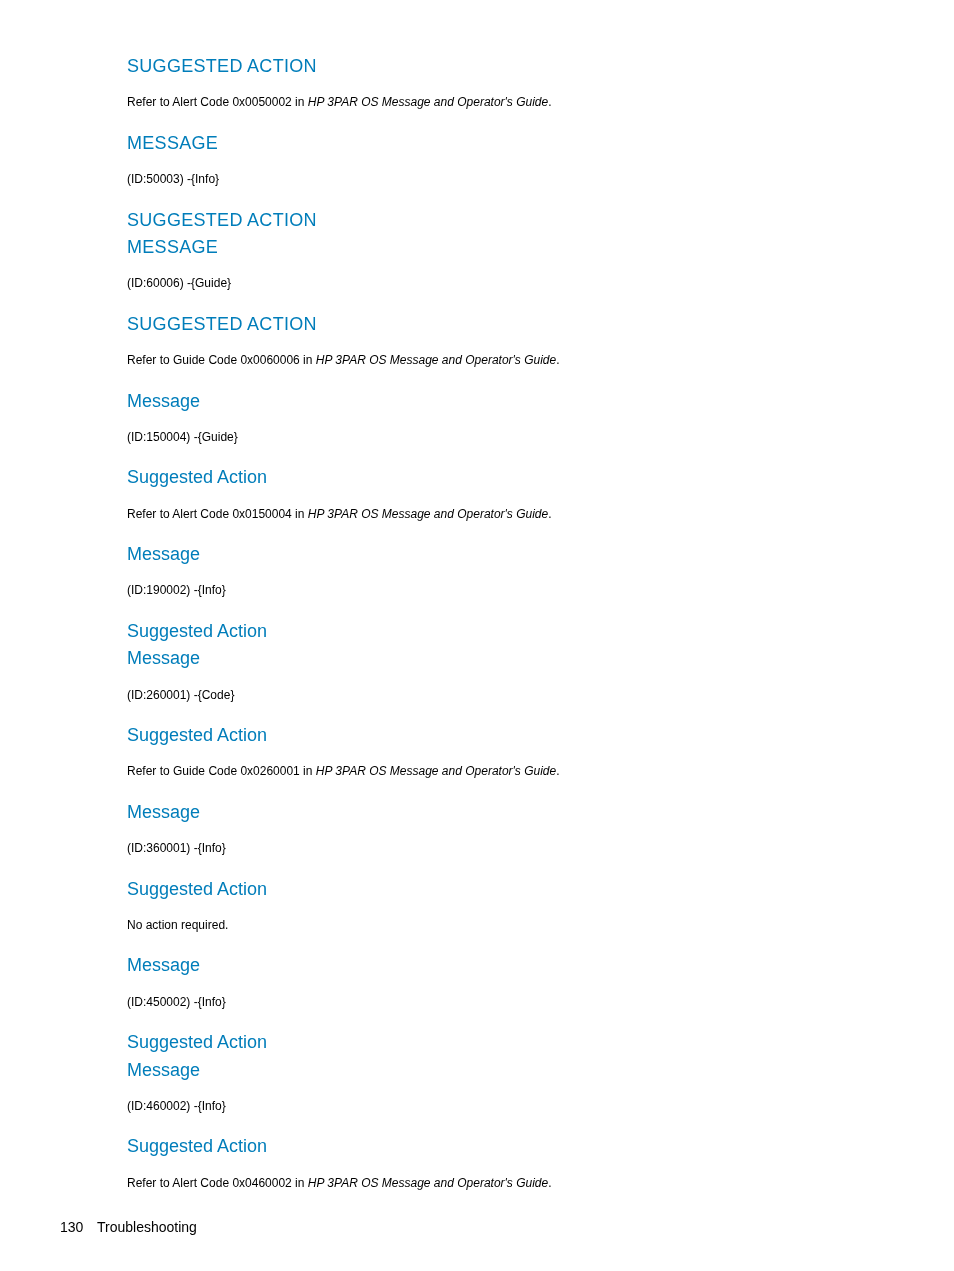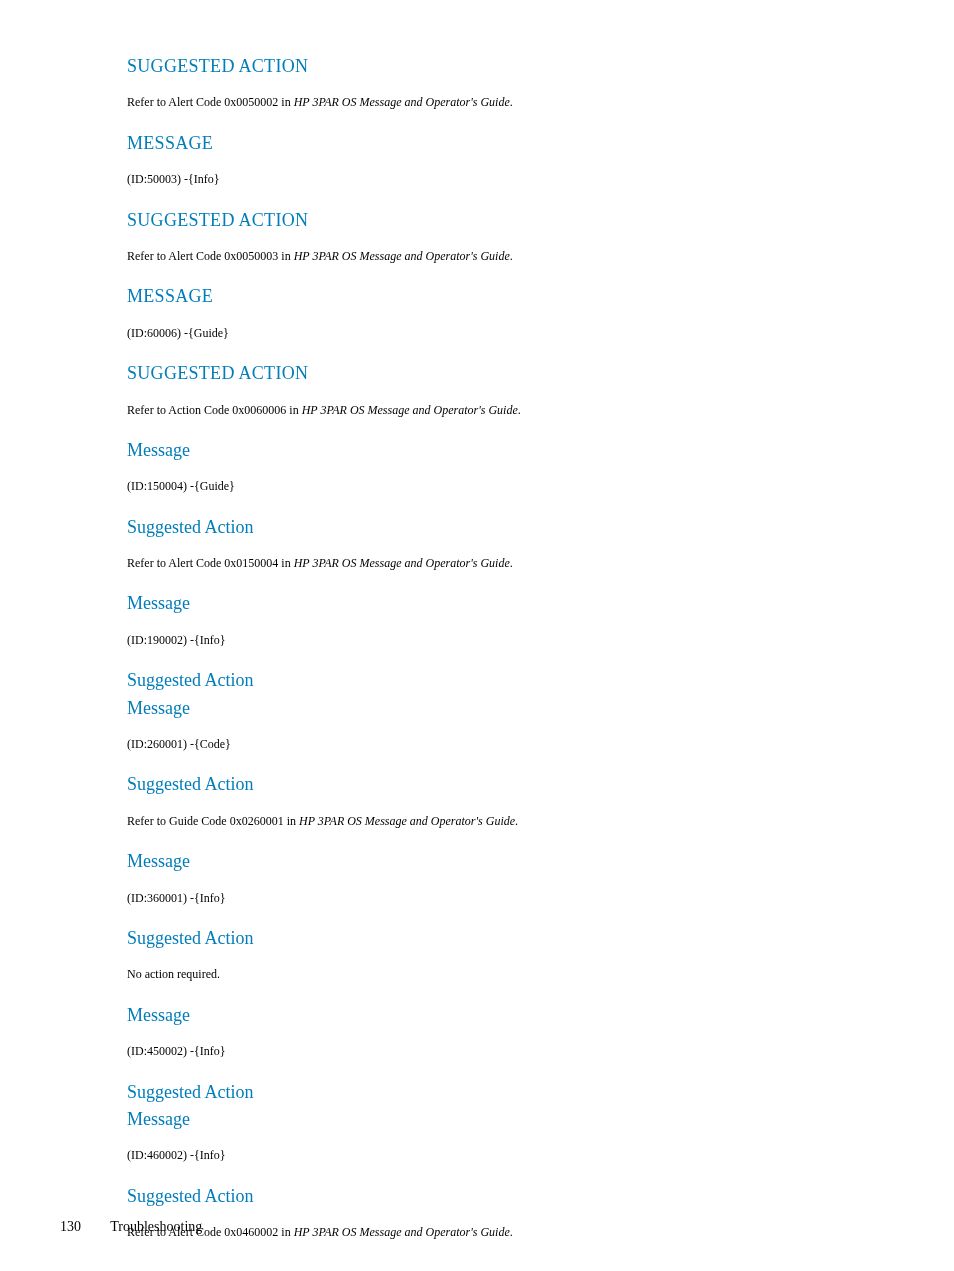--- a/index.html
+++ b/index.html
@@ -9,21 +9,20 @@
     background: #ffffff;
     font-family: "Segoe UI", "Helvetica Neue", Arial, sans-serif;
     color: #000;
   }
   .page {
     box-sizing: border-box;
     width: 954px;
     min-height: 1271px;
     padding: 55px 65px 0 96px;
     position: relative;
-    font-family: Liberation Serif, serif;
   }
   .content {
     padding-left: 31px;
   }
   .heading {
     color: #007dba;
     font-size: 18px;
     font-weight: 400;
     margin: 0 0 4px 0;
     line-height: 1.3;
@@ -44,38 +43,37 @@
   }
   .footer {
     position: absolute;
     bottom: 36px;
     left: 60px;
     font-size: 14px;
     font-weight: 300;
     color: #000;
   }
   .footer .pn {
-    margin-right: 26px;
+    margin-right: 10px;
   }
 </style>
 </head>
 <body>
 
 <div class="page">
   <div class="content" id="content">
       <div class="heading upper">Suggested Action</div>
       <div class="body-text"><span>Refer to Alert Code 0x0050002 in </span><em>HP 3PAR OS Message and Operator's Guide</em><span>.</span></div>
       <div class="heading upper">Message</div>
       <div class="body-text"><span>(ID:50003) -{Info}</span></div>
       <div class="heading upper">Suggested Action</div>
-      <div class="body-text"><span>Refer to Alert Code 0x0050003 in </span><em>HP 3PAR OS Message and Operator's Guide</em><span>.</span></div>
       <div class="heading upper">Message</div>
       <div class="body-text"><span>(ID:60006) -{Guide}</span></div>
       <div class="heading upper">Suggested Action</div>
-      <div class="body-text"><span>Refer to Action Code 0x0060006 in </span><em>HP 3PAR OS Message and Operator's Guide</em><span>.</span></div>
+      <div class="body-text"><span>Refer to Guide Code 0x0060006 in </span><em>HP 3PAR OS Message and Operator's Guide</em><span>.</span></div>
       <div class="heading">Message</div>
       <div class="body-text"><span>(ID:150004) -{Guide}</span></div>
       <div class="heading">Suggested Action</div>
       <div class="body-text"><span>Refer to Alert Code 0x0150004 in </span><em>HP 3PAR OS Message and Operator's Guide</em><span>.</span></div>
       <div class="heading">Message</div>
       <div class="body-text"><span>(ID:190002) -{Info}</span></div>
       <div class="heading">Suggested Action</div>
       <div class="heading">Message</div>
       <div class="body-text"><span>(ID:260001) -{Code}</span></div>
       <div class="heading">Suggested Action</div>

